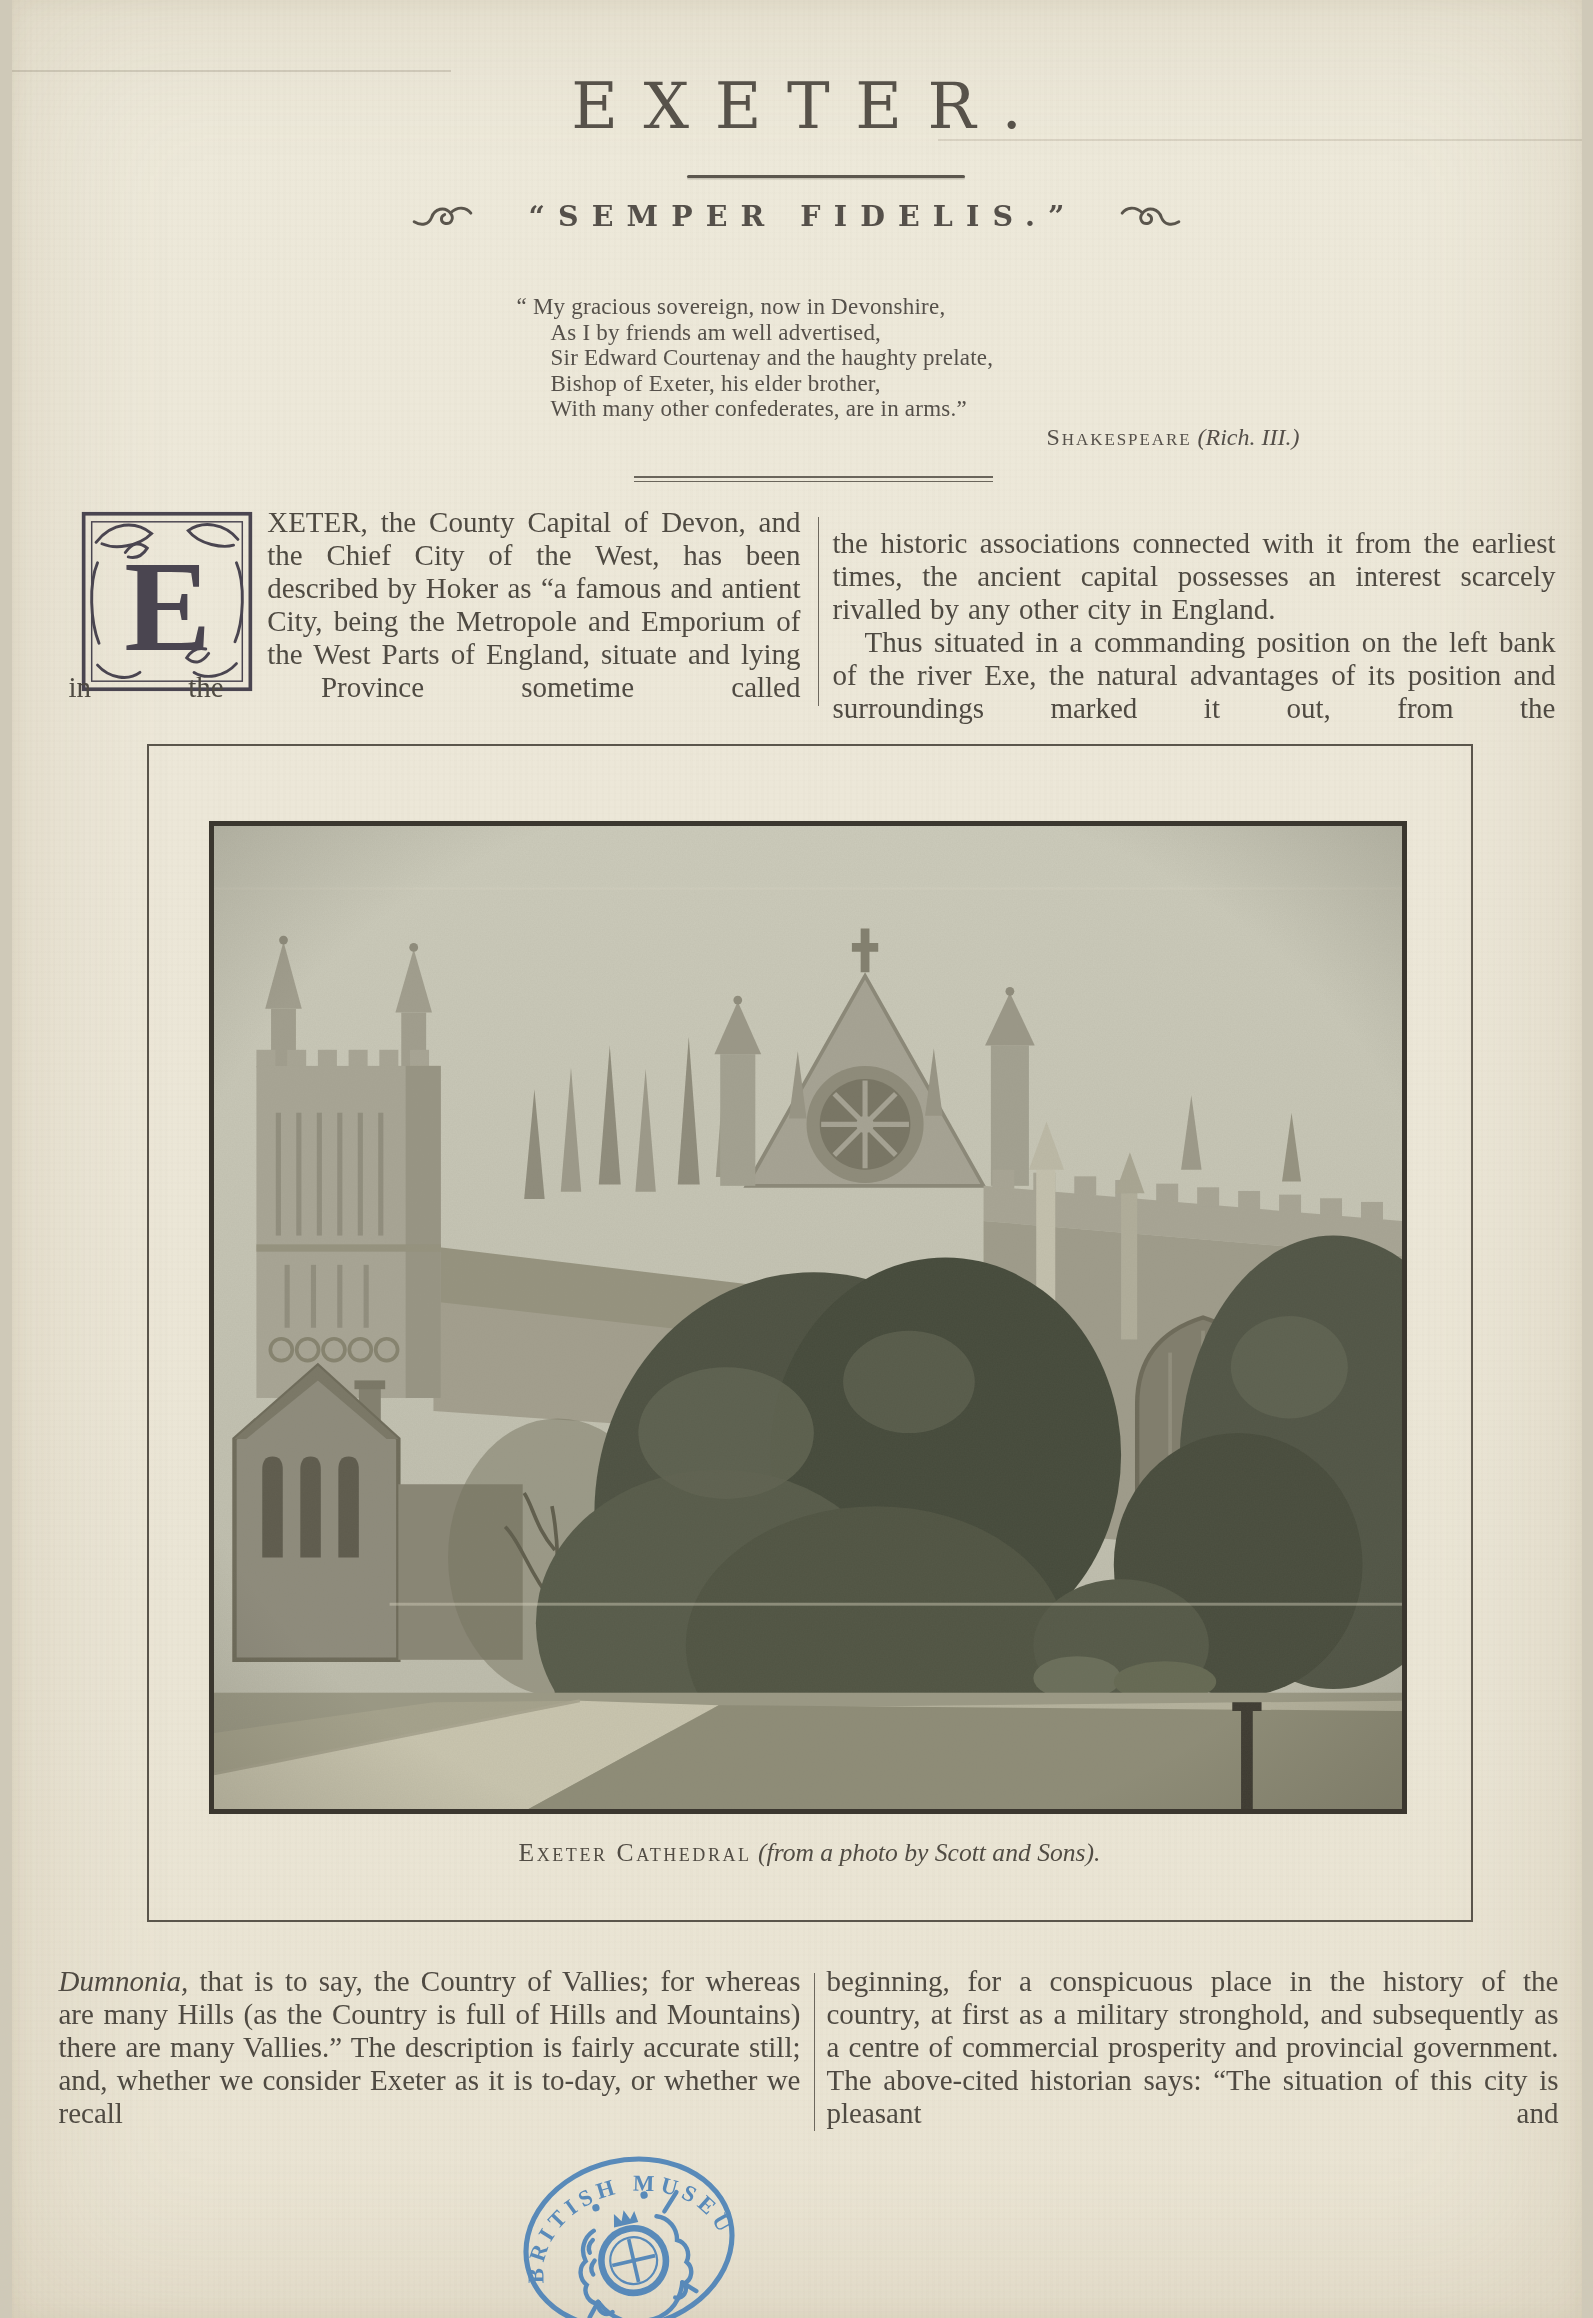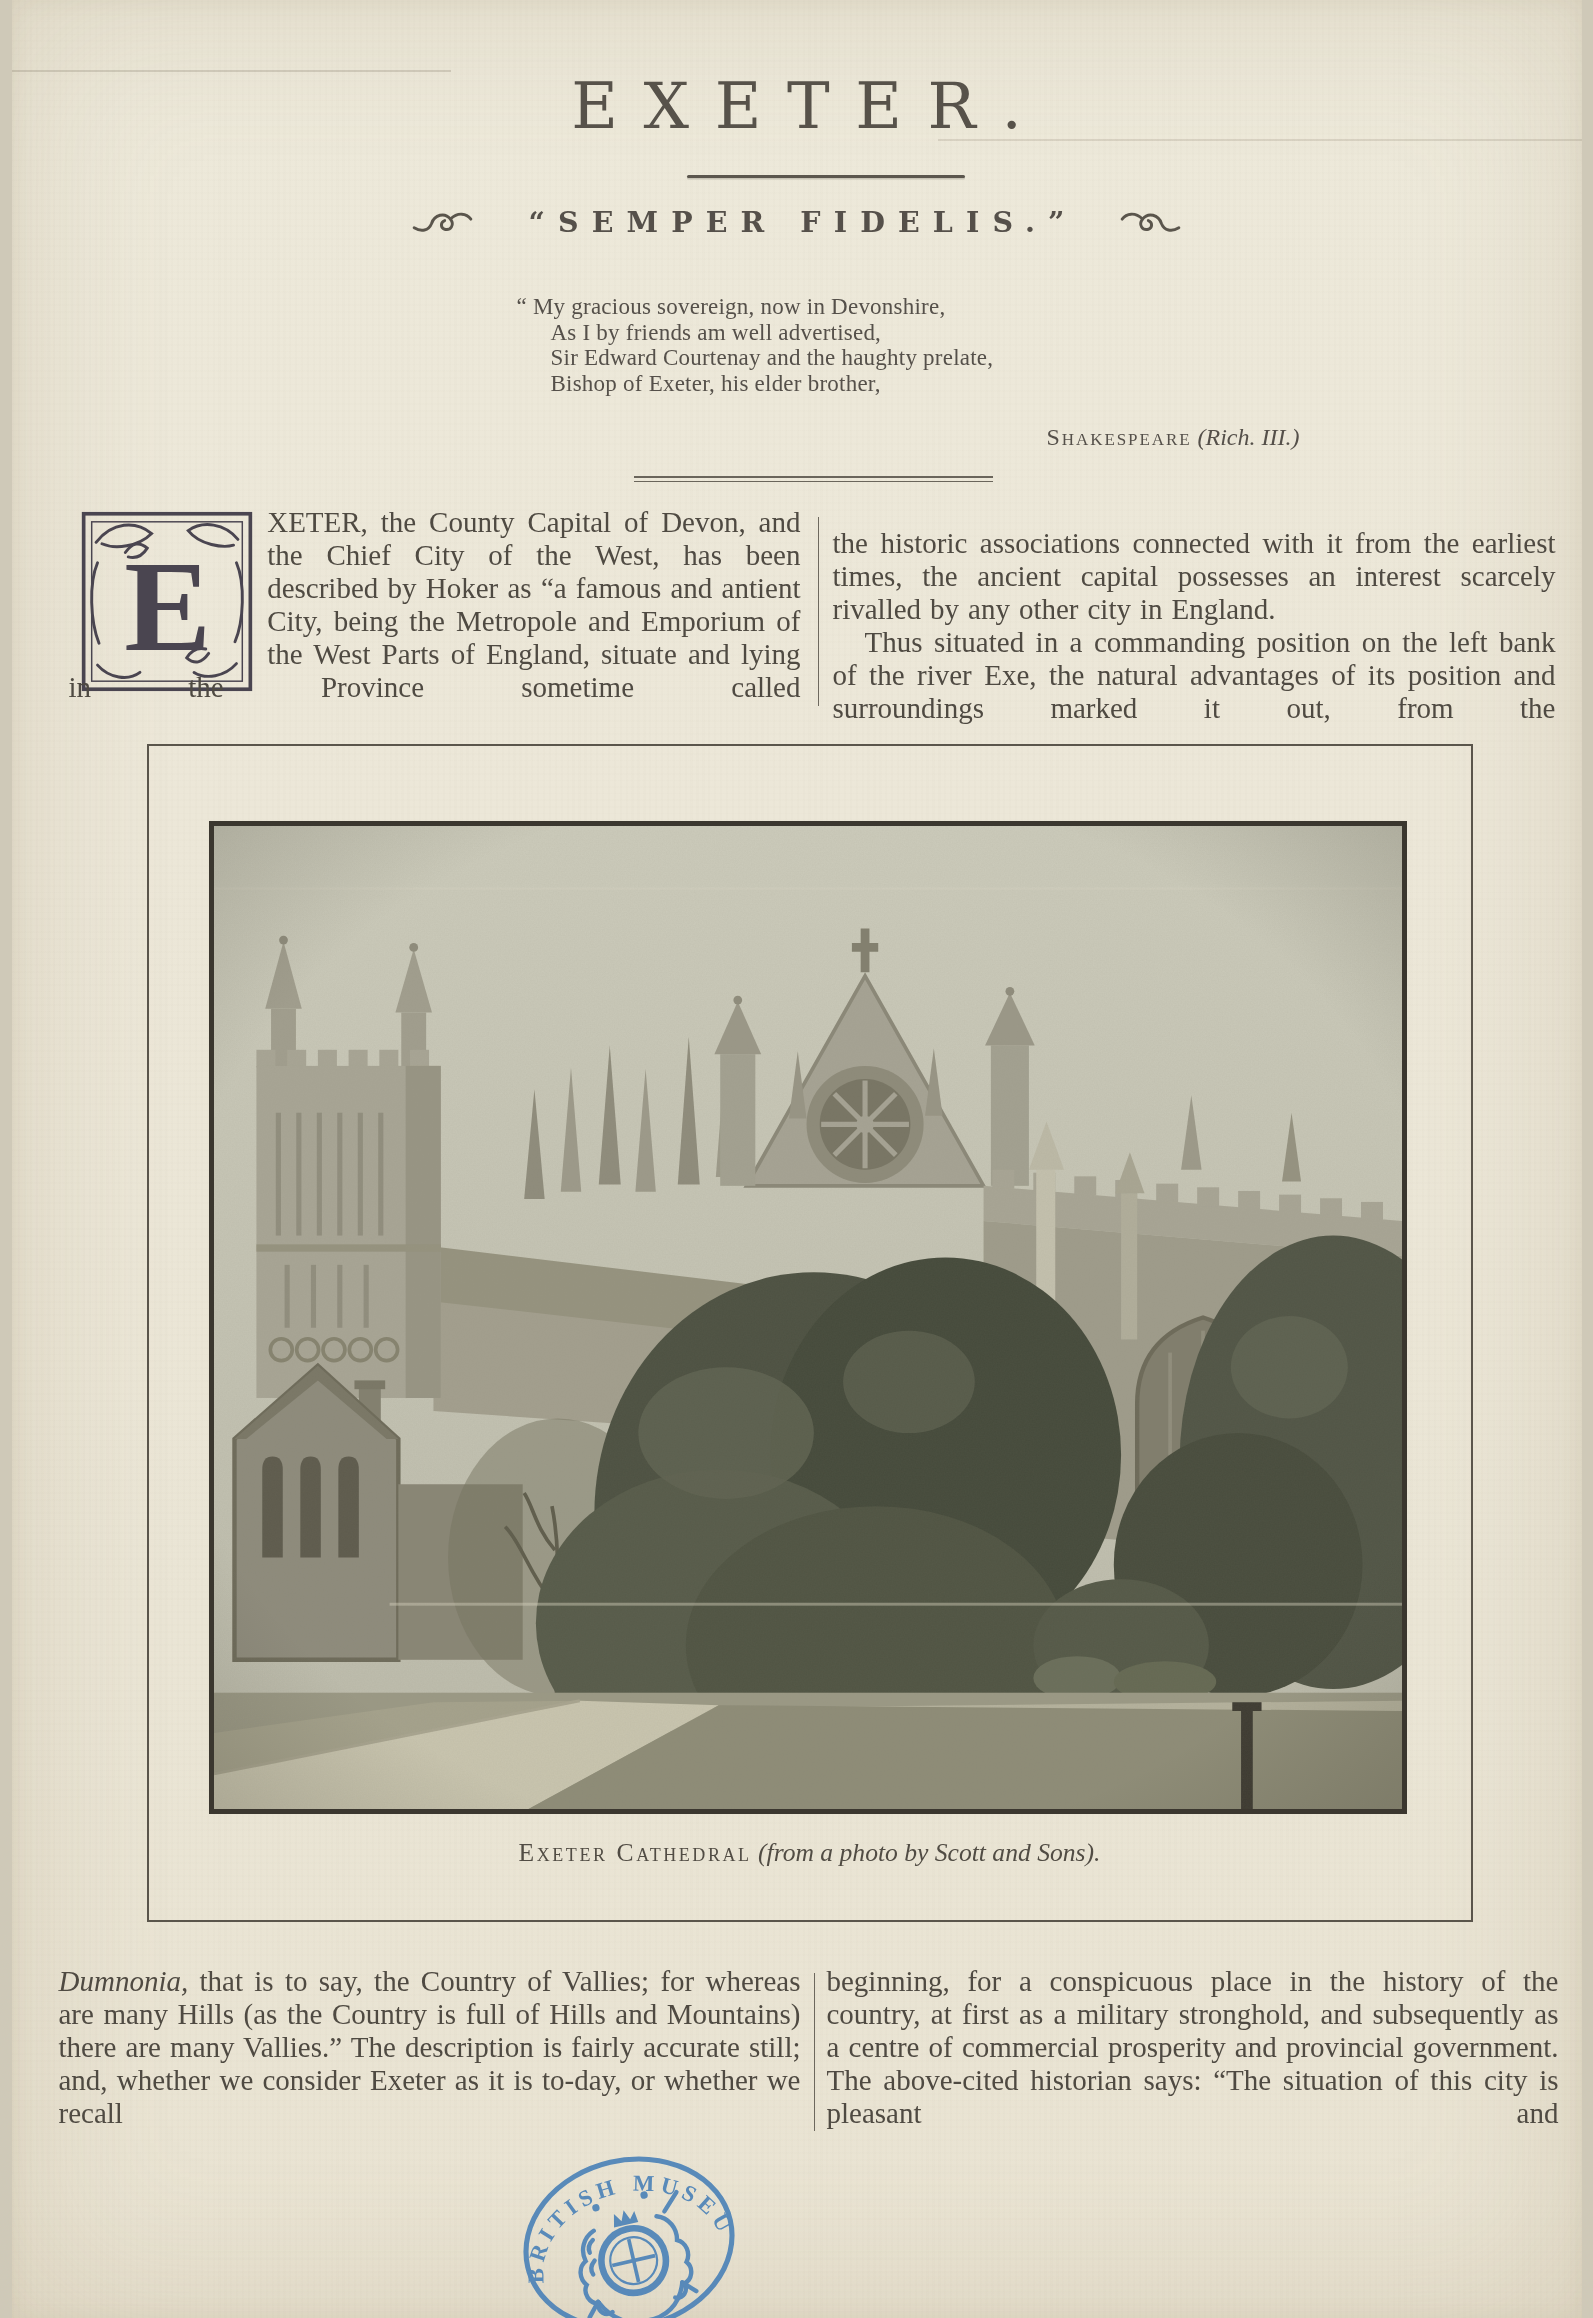--- a/index.html
+++ b/index.html
@@ -15,21 +15,21 @@
   .scanline{position:absolute;height:1.5px;background:rgba(110,100,82,.22);}
   .scanline.a{top:70px;left:0;width:439px;}
   .scanline.b{top:139px;right:0;width:644px;background:rgba(110,100,82,.16);}
 
   
   .title{position:absolute;top:70px;left:0;width:100%;text-align:center;
     font-family:"DejaVu Serif", serif;font-size:64px;line-height:73px;
     letter-spacing:.40em;text-indent:.40em;color:#57524a;}
   .title-rule{position:absolute;top:175px;left:675px;width:278px;height:2.9px;
     background:#5b564d;border-radius:1.5px;box-shadow:0 1.5px 0 rgba(91,86,77,.25);}
-  .motto-row{position:absolute;top:205px;left:0;width:100%;display:flex;
+  .motto-row{position:absolute;top:199px;left:0;width:100%;display:flex;
     align-items:center;justify-content:center;gap:41px;}
   .motto{font-family:"DejaVu Serif", serif;font-weight:bold;font-size:28.5px;
     letter-spacing:.46em;text-indent:.46em;color:#55504a;}
   .flourish{width:63px;height:32px;}
   .flourish.r{transform:scaleX(-1);}
   .flourish path{stroke:#5a554c;stroke-width:4;fill:none;stroke-linecap:round;}
 
   
   .quote{position:absolute;top:294px;left:505px;width:629px;
     font-size:23px;line-height:25.6px;color:#55504a;letter-spacing:.01em;}
@@ -99,20 +99,21 @@
       <path d="M4,30 C14,36 24,34 28,24 C32,12 46,8 54,18 C60,26 54,34 46,32 C40,30 40,22 46,20"></path>
       <path d="M54,18 C64,8 76,10 82,18"></path>
     </svg>
   </div>
 
   <div class="quote">
     <div class="ln">“ My gracious sovereign, now in Devonshire,</div>
     <div class="ln ind">As I by friends am well advertised,</div>
     <div class="ln ind">Sir Edward Courtenay and the haughty prelate,</div>
     <div class="ln ind">Bishop of Exeter, his elder brother,</div>
+    <div class="ln ind">With many other confederates, are in arms.”</div>
   </div>
   <div class="attribution">
     <span class="sc">Shakespeare</span>
     <span class="src">(Rich. III.)</span>
   </div>
   <div class="quote-rule"></div>
 
   <div class="col intro-left">
     <div class="dropcap">
       <svg viewBox="0 0 238 250" style="font-size:40px">

